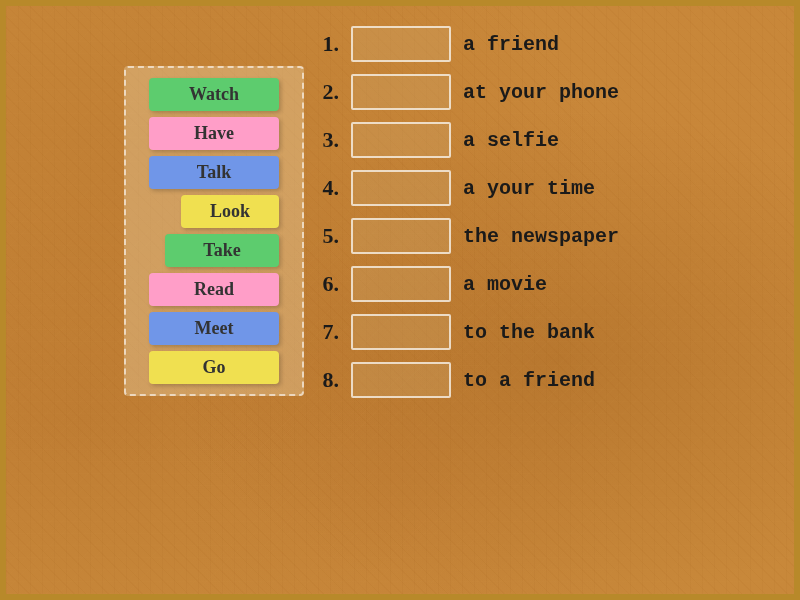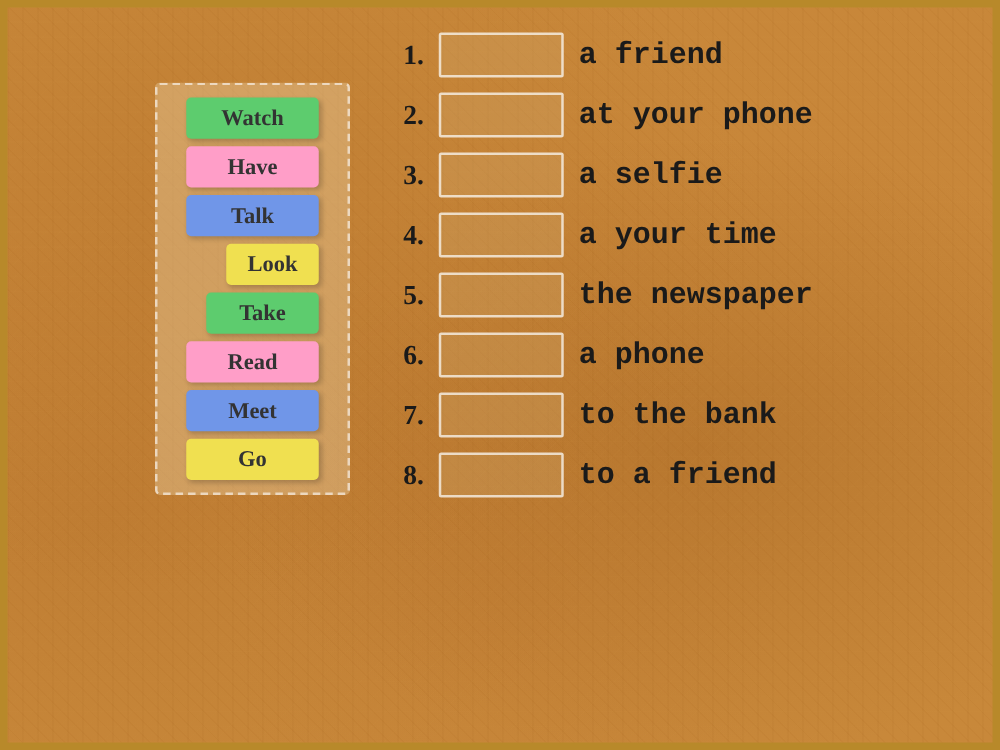--- a/index.html
+++ b/index.html
@@ -36,21 +36,21 @@
         repeating-linear-gradient(90deg, rgba(140,80,15,0.05) 0px, rgba(140,80,15,0.05) 1px, transparent 1px, transparent 12px),
         repeating-linear-gradient(0deg, rgba(210,150,70,0.05) 0px, rgba(210,150,70,0.05) 1px, transparent 1px, transparent 12px);
       pointer-events: none;
     }
 
     
     .word-bank {
       position: absolute;
       left: 118px;
       top: 60px;
-      width: 156px;
+      width: 180px;
       background: rgba(240, 220, 180, 0.35);
       border: 2px dashed rgba(255,255,255,0.6);
       border-radius: 4px;
       padding: 10px 23px;
       display: flex;
       flex-direction: column;
       gap: 6px;
     }
 
     .word-chip {
@@ -103,21 +103,21 @@
       width: 100px;
       height: 36px;
       border: 2px solid rgba(255,255,255,0.7);
       background: rgba(210,170,110,0.3);
       border-radius: 2px;
       flex-shrink: 0;
     }
 
     .q-text {
       font-family: 'Courier New', Courier, monospace;
-      font-size: 24px;
+      font-size: 20px;
       color: #1a1a1a;
       font-weight: bold;
       white-space: nowrap;
     }
   </style>
 </head>
 <body>
 
 <div class="board">
 
@@ -156,21 +156,21 @@
         <span class="q-text">a your time</span>
       </div>
       <div class="question-row">
         <span class="q-number">5.</span>
         <div class="q-box"></div>
         <span class="q-text">the newspaper</span>
       </div>
       <div class="question-row">
         <span class="q-number">6.</span>
         <div class="q-box"></div>
-        <span class="q-text">a phone</span>
+        <span class="q-text">a movie</span>
       </div>
       <div class="question-row">
         <span class="q-number">7.</span>
         <div class="q-box"></div>
         <span class="q-text">to the bank</span>
       </div>
       <div class="question-row">
         <span class="q-number">8.</span>
         <div class="q-box"></div>
         <span class="q-text">to a friend</span>

